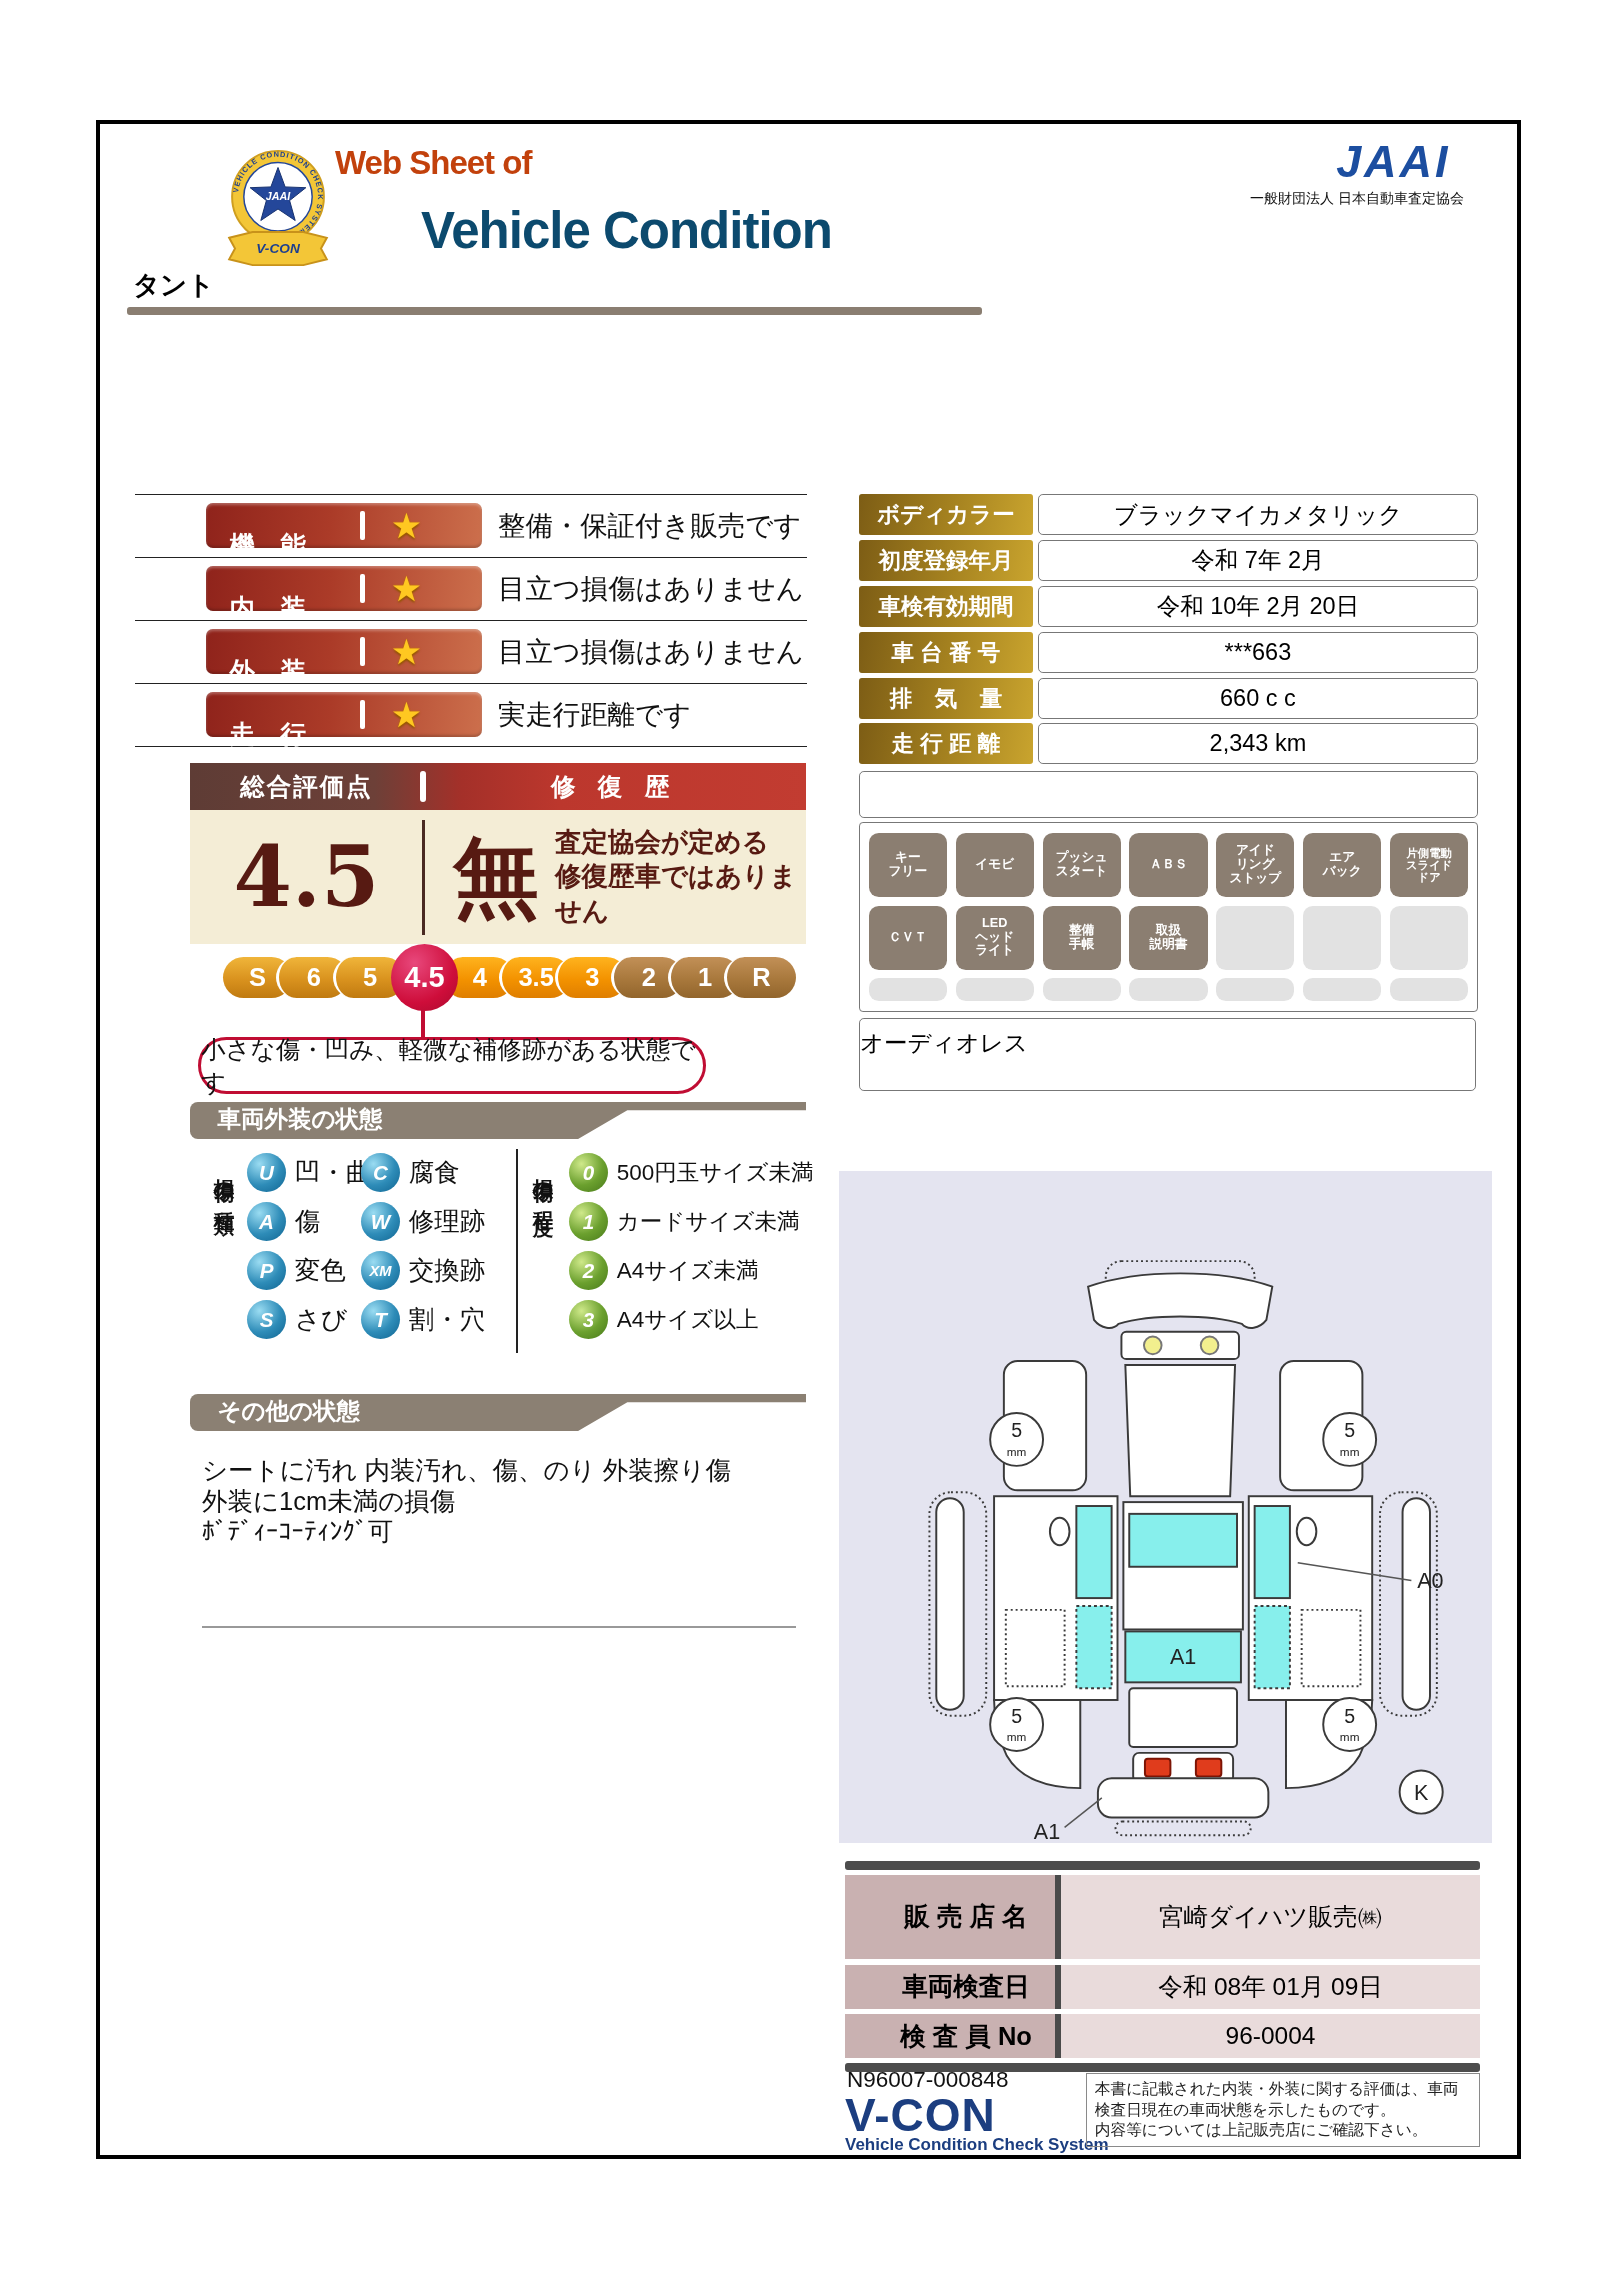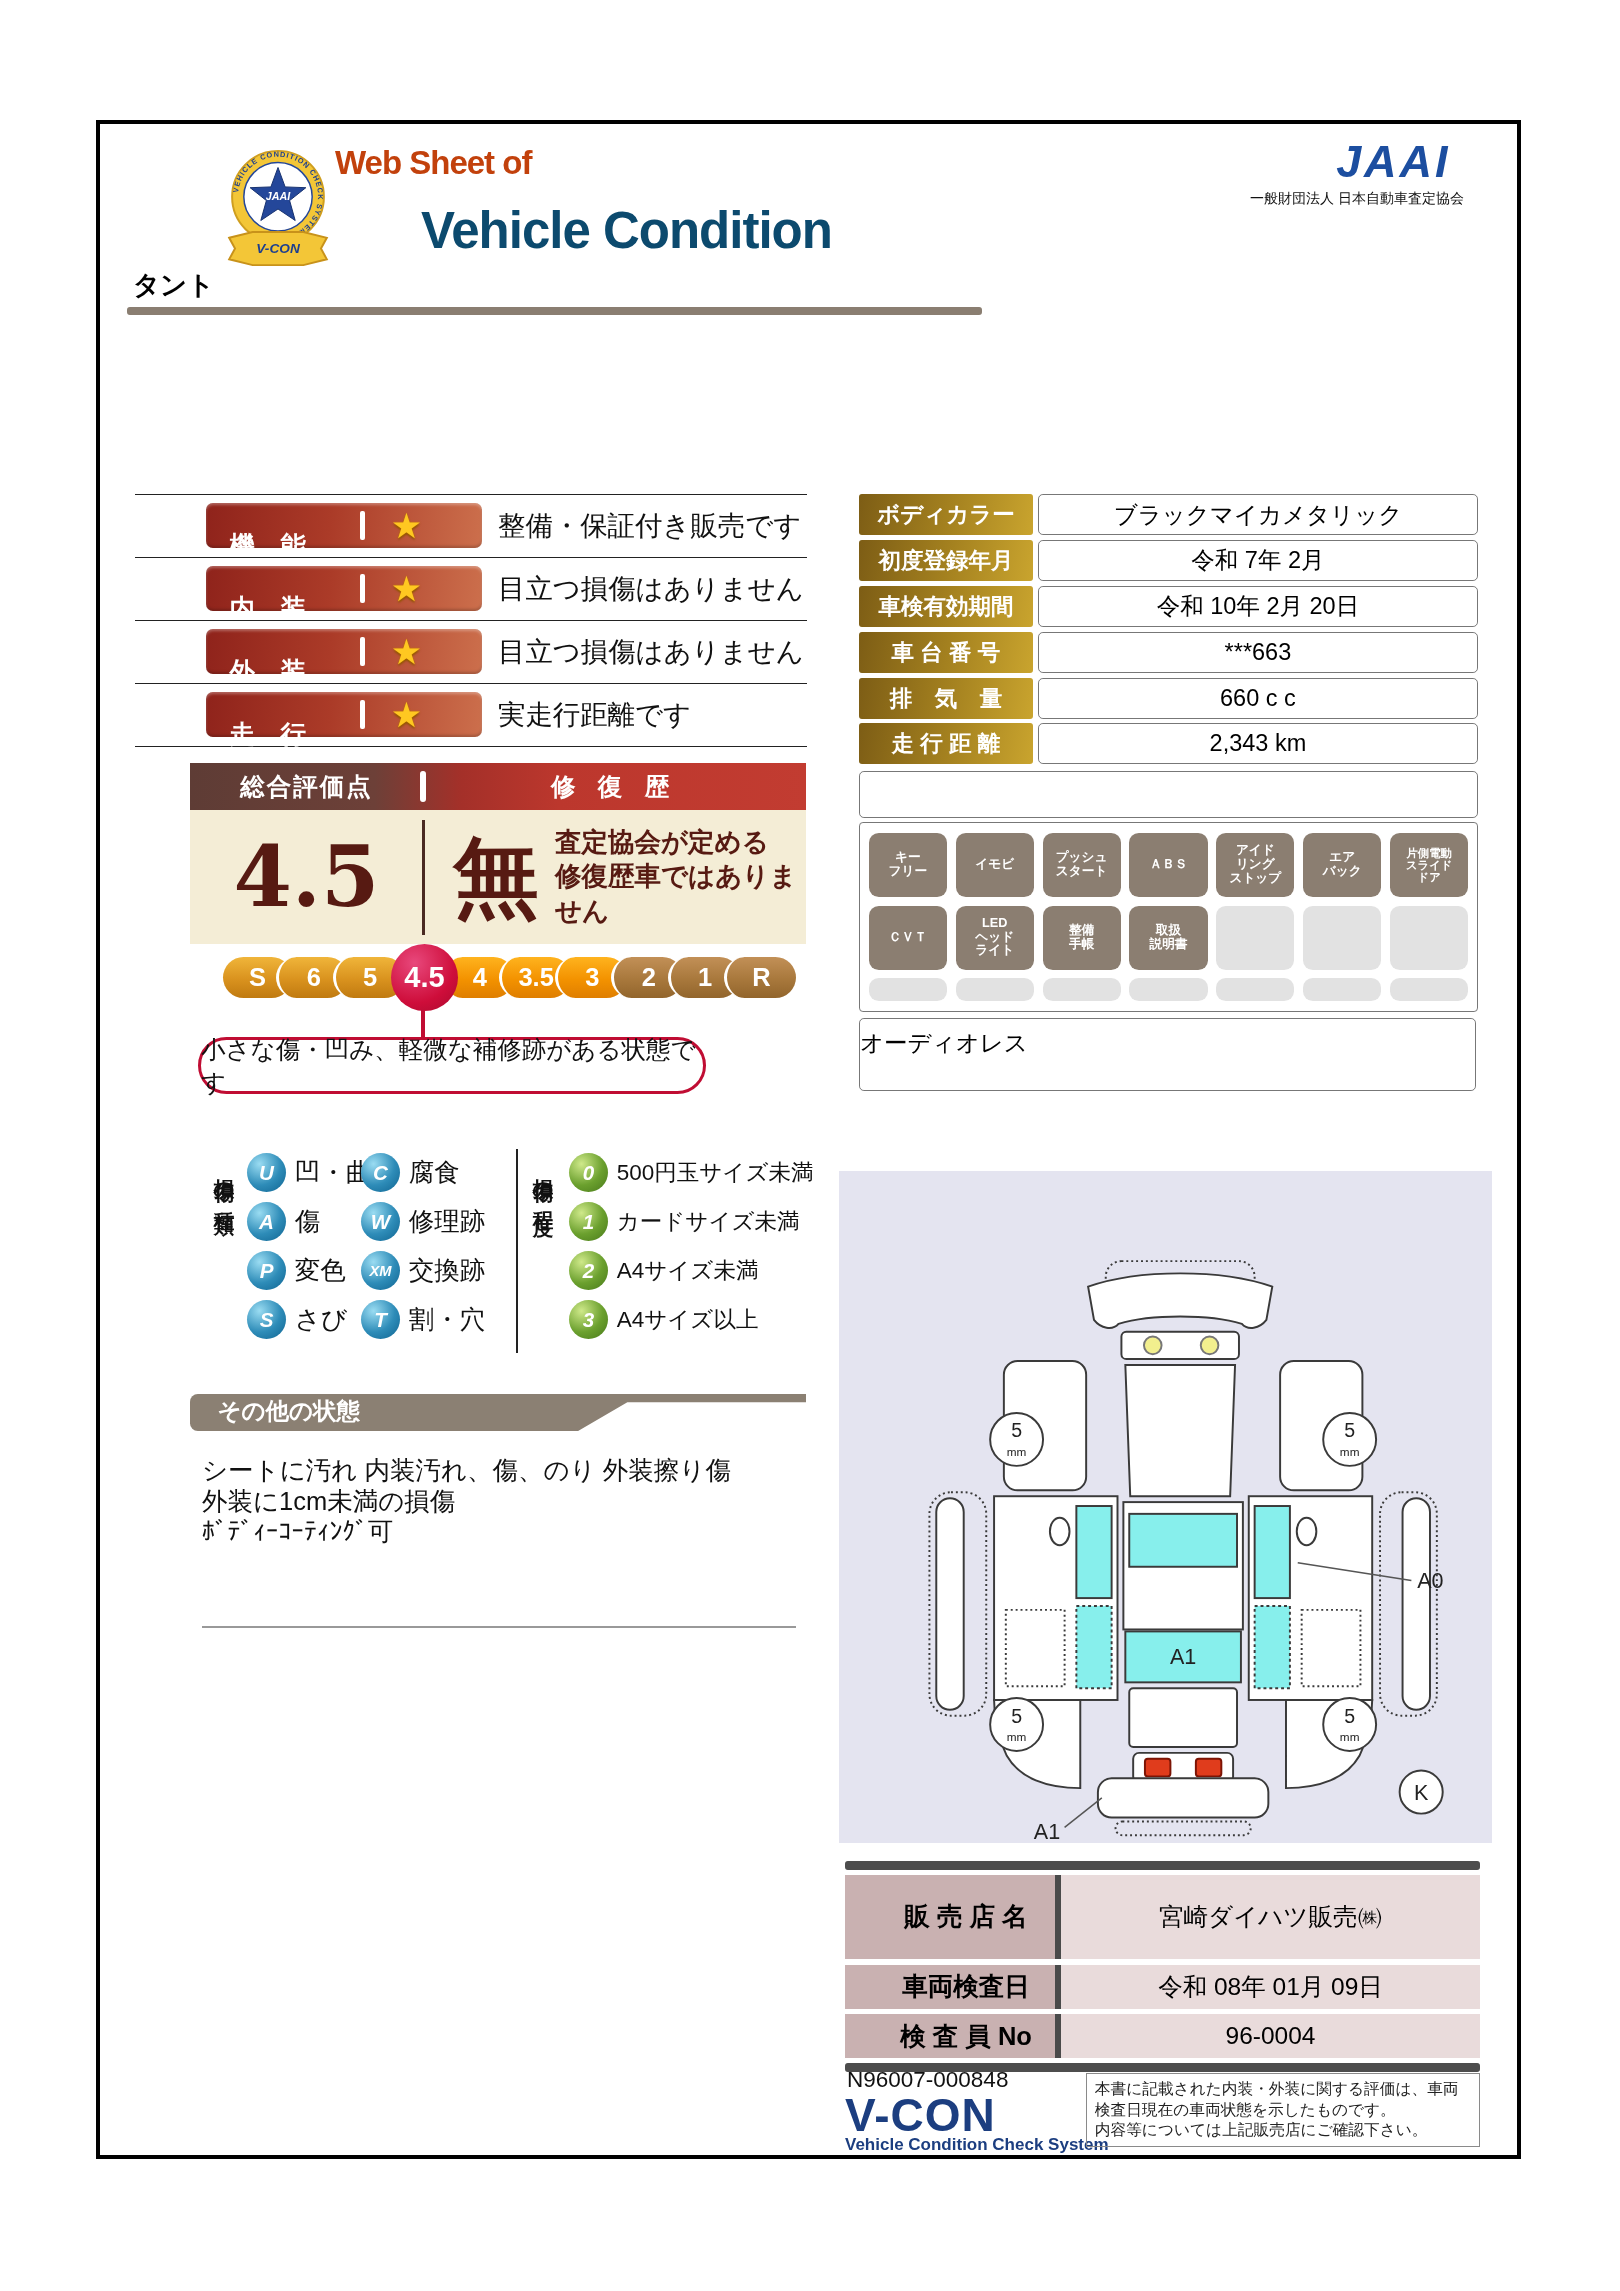--- a/index.html
+++ b/index.html
@@ -207,20 +207,21 @@
     <span class="seg g2" style="z-index:5">4</span>
     <span class="seg g2" style="z-index:6">3.5</span>
     <span class="seg g2" style="z-index:7">3</span>
     <span class="seg g3" style="z-index:8">2</span>
     <span class="seg g3" style="z-index:9">1</span>
     <span class="seg g3" style="z-index:10">R</span>
   </div>
   <div class="abs stem"></div>
   <div class="abs bubble">小さな傷・凹み、軽微な補修跡がある状態です</div>
 
+  <div class="abs sec-bar" style="left:90px;top:978px">車両外装の状態</div>
 
   <div class="abs vlab" style="left:110px;top:1039px">損傷の種類</div>
 
   <div class="abs lg-item" style="left:147px;top:1029px">
     <span class="sph blue">U</span>
     <span class="lg-text">凹・曲</span>
   </div>
   <div class="abs lg-item" style="left:261px;top:1029px">
     <span class="sph blue">C</span>
     <span class="lg-text">腐食</span>

